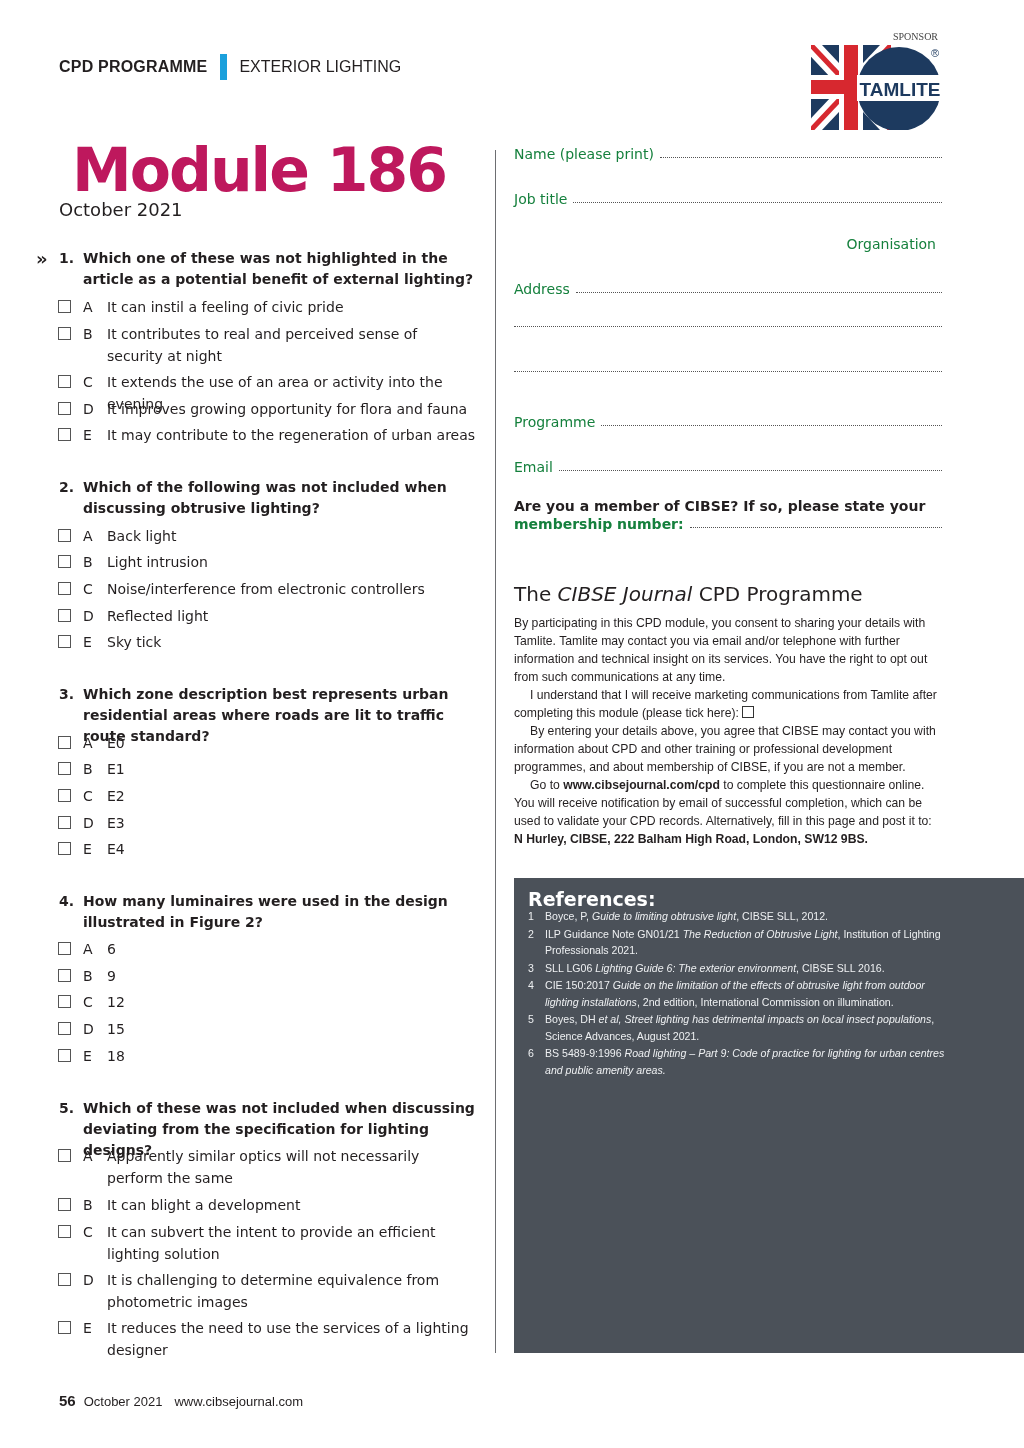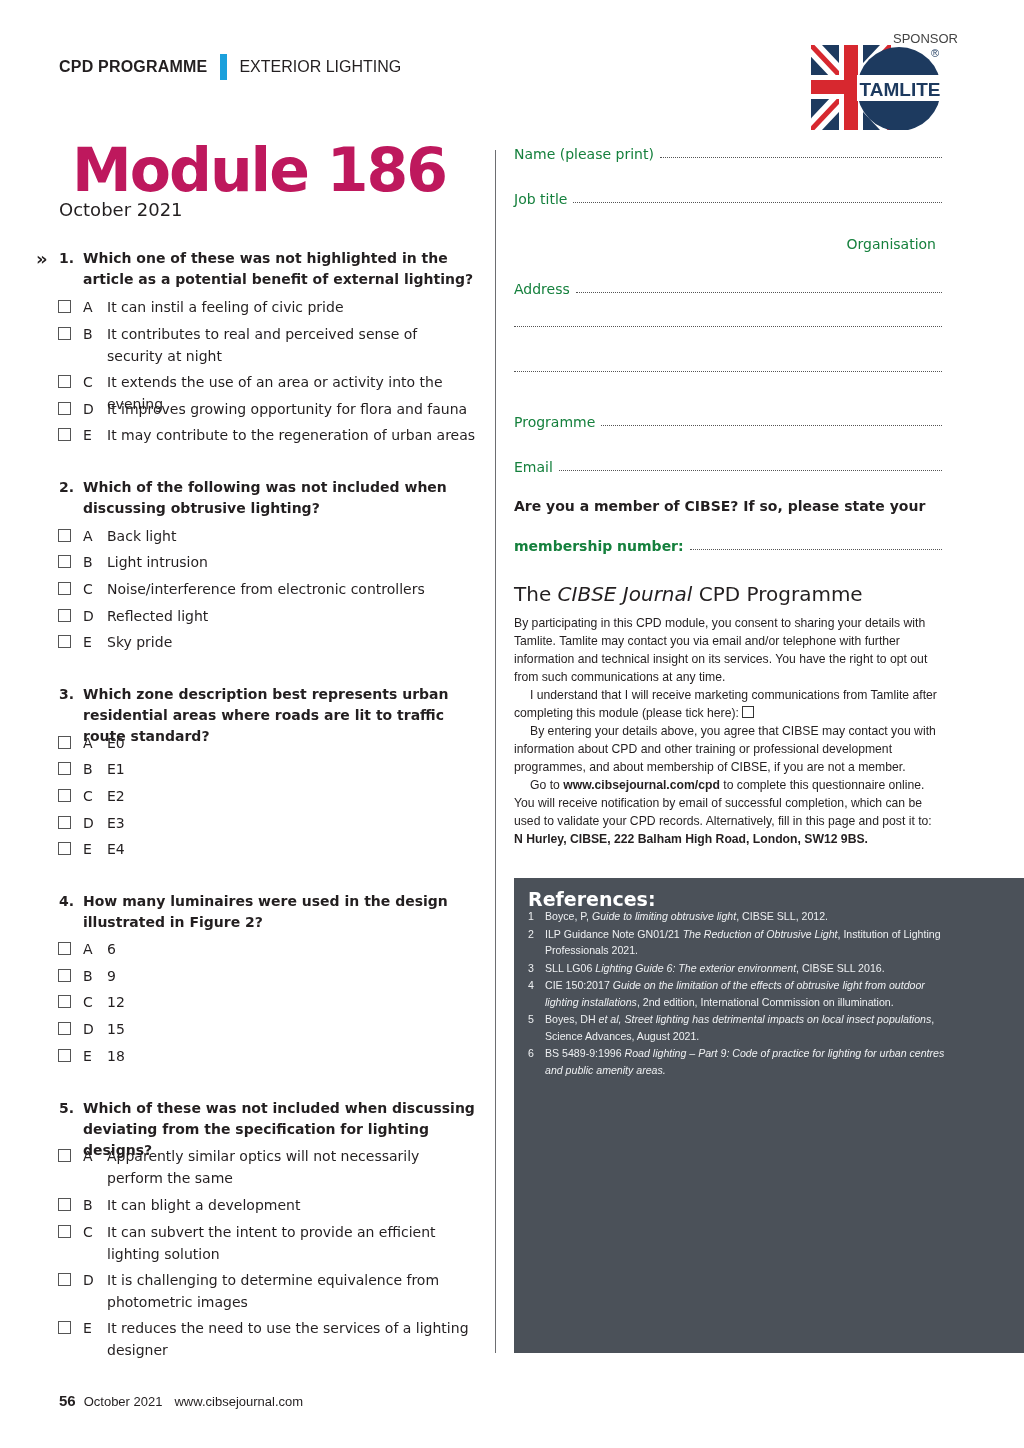--- a/index.html
+++ b/index.html
@@ -6,21 +6,21 @@
   body { width:1024px; height:1448px; position:relative; overflow:hidden;
          font-family:"DejaVu Sans", sans-serif; color:#231f20; }
   .abs { position:absolute; }
 
   
   .hdr { left:59px; top:55px; display:flex; align-items:center; height:24px; }
   .hdr-prog { font-family:"Liberation Sans", sans-serif; font-weight:bold; font-size:16px; letter-spacing:0.2px; color:#231f20; }
   .hdr-bar { width:7px; height:26px; background:#1ba0dc; margin:0 12px 0 13px; }
   .hdr-topic { font-family:"Liberation Sans", sans-serif; font-size:16px; color:#231f20; }
 
-  .sponsor-lbl { left:893px; top:31px; font-family:Liberation Sans, sans-serif; font-size:13px; color:#444; }
+  .sponsor-lbl { left:893px; top:31px; font-family:Liberation Serif, serif; font-size:10px; color:#444; }
   .logo { left:811px; top:45px; width:132px; height:85px; }
 
   
   .title { left:72px; top:138px; font-size:60px; font-weight:bold; letter-spacing:-2px; color:#be185d; line-height:64px; }
   .subtitle { left:59px; top:199px; font-size:18px; color:#231f20; }
   .q-head { position:absolute; left:59px; width:420px; font-size:14px; font-weight:bold; line-height:21px; color:#231f20; }
   .q-num { position:absolute; left:0; }
   .q-text { position:absolute; left:24px; width:400px; }
   .arrow { position:absolute; left:36px; font-size:18px; font-weight:bold; line-height:21px; }
   .opt { position:absolute; left:58px; width:420px; font-size:14px; line-height:22px; color:#231f20; }
@@ -149,21 +149,21 @@
       <span class="txt">Noise/interference from electronic controllers</span>
     </div>
     <div class="opt" style="top: 605px;">
       <span class="box"></span>
       <span class="let">D</span>
       <span class="txt">Reflected light</span>
     </div>
     <div class="opt" style="top: 631px;">
       <span class="box"></span>
       <span class="let">E</span>
-      <span class="txt">Sky pride</span>
+      <span class="txt">Sky tick</span>
     </div>
     <div class="q-head" style="top: 684px;">
       <span class="q-num">3.</span>
       <span class="q-text">Which zone description best represents urban residential areas where roads are lit to traffic route standard?</span>
     </div>
     <div class="opt" style="top: 732px;">
       <span class="box"></span>
       <span class="let">A</span>
       <span class="txt">E0</span>
     </div>
@@ -274,21 +274,21 @@
 <div class="field" style="top:414px;">
     <span class="lbl">Programme</span>
     <span class="dots"></span>
   </div>
 <div class="field" style="top:459px;">
     <span class="lbl">Email</span>
     <span class="dots"></span>
   </div>
 
 <div class="abs member-q">Are you a member of CIBSE? If so, please state your</div>
-<div class="field bold" style="top:538px;">
+<div class="field bold" style="top:516px;">
     <span class="lbl">membership number:</span>
     <span class="dots"></span>
   </div>
 
 <div class="abs cpd-title"><span>The </span><i>CIBSE Journal</i><span> CPD Programme</span></div>
 <div class="abs cpd-body">
   <p>By participating in this CPD module, you consent to sharing your details with Tamlite. Tamlite may contact you via email and/or telephone with further information and technical insight on its services. You have the right to opt out from such communications at any time.</p>
   <p class="ind"><span>I understand that I will receive marketing communications from Tamlite after completing this module (please tick here):</span><span class="tick-box"></span></p>
   <p class="ind">By entering your details above, you agree that CIBSE may contact you with information about CPD and other training or professional development programmes, and about membership of CIBSE, if you are not a member.</p>
   <p class="ind"><span>Go to </span><b>www.cibsejournal.com/cpd</b><span> to complete this questionnaire online. You will receive notification by email of successful completion, which can be used to validate your CPD records. Alternatively, fill in this page and post it to: </span><b>N Hurley, CIBSE, 222 Balham High Road, London, SW12 9BS.</b></p>

